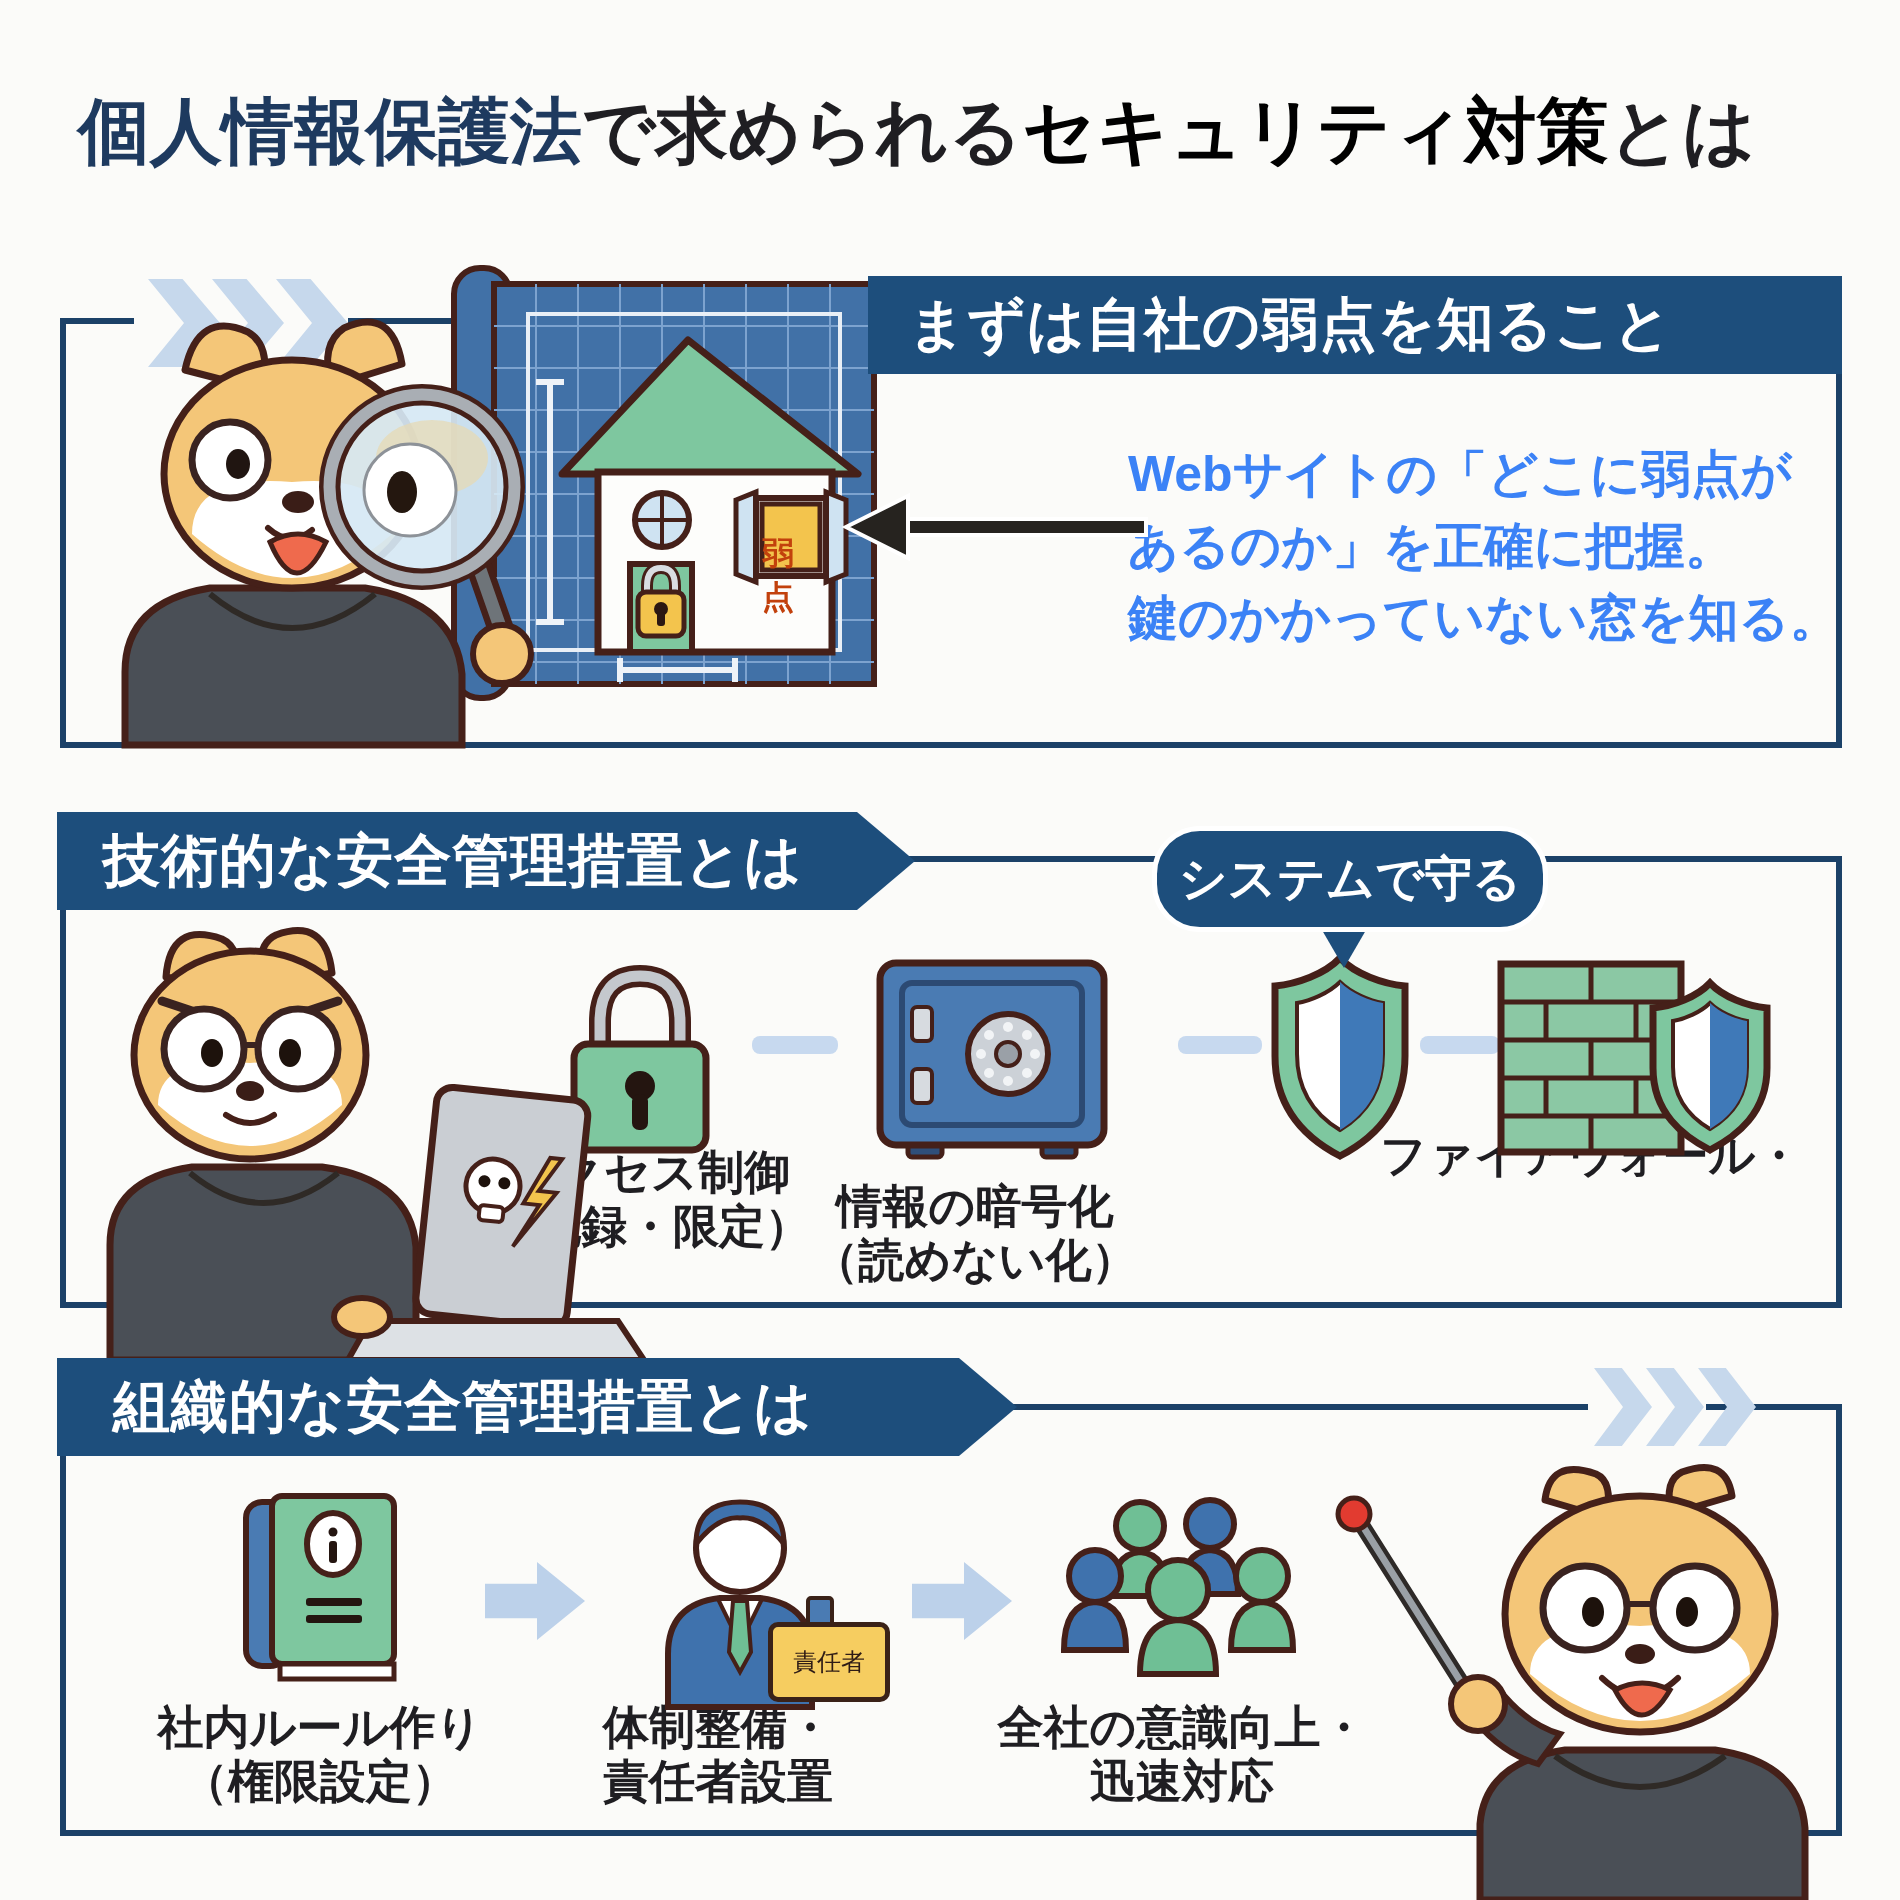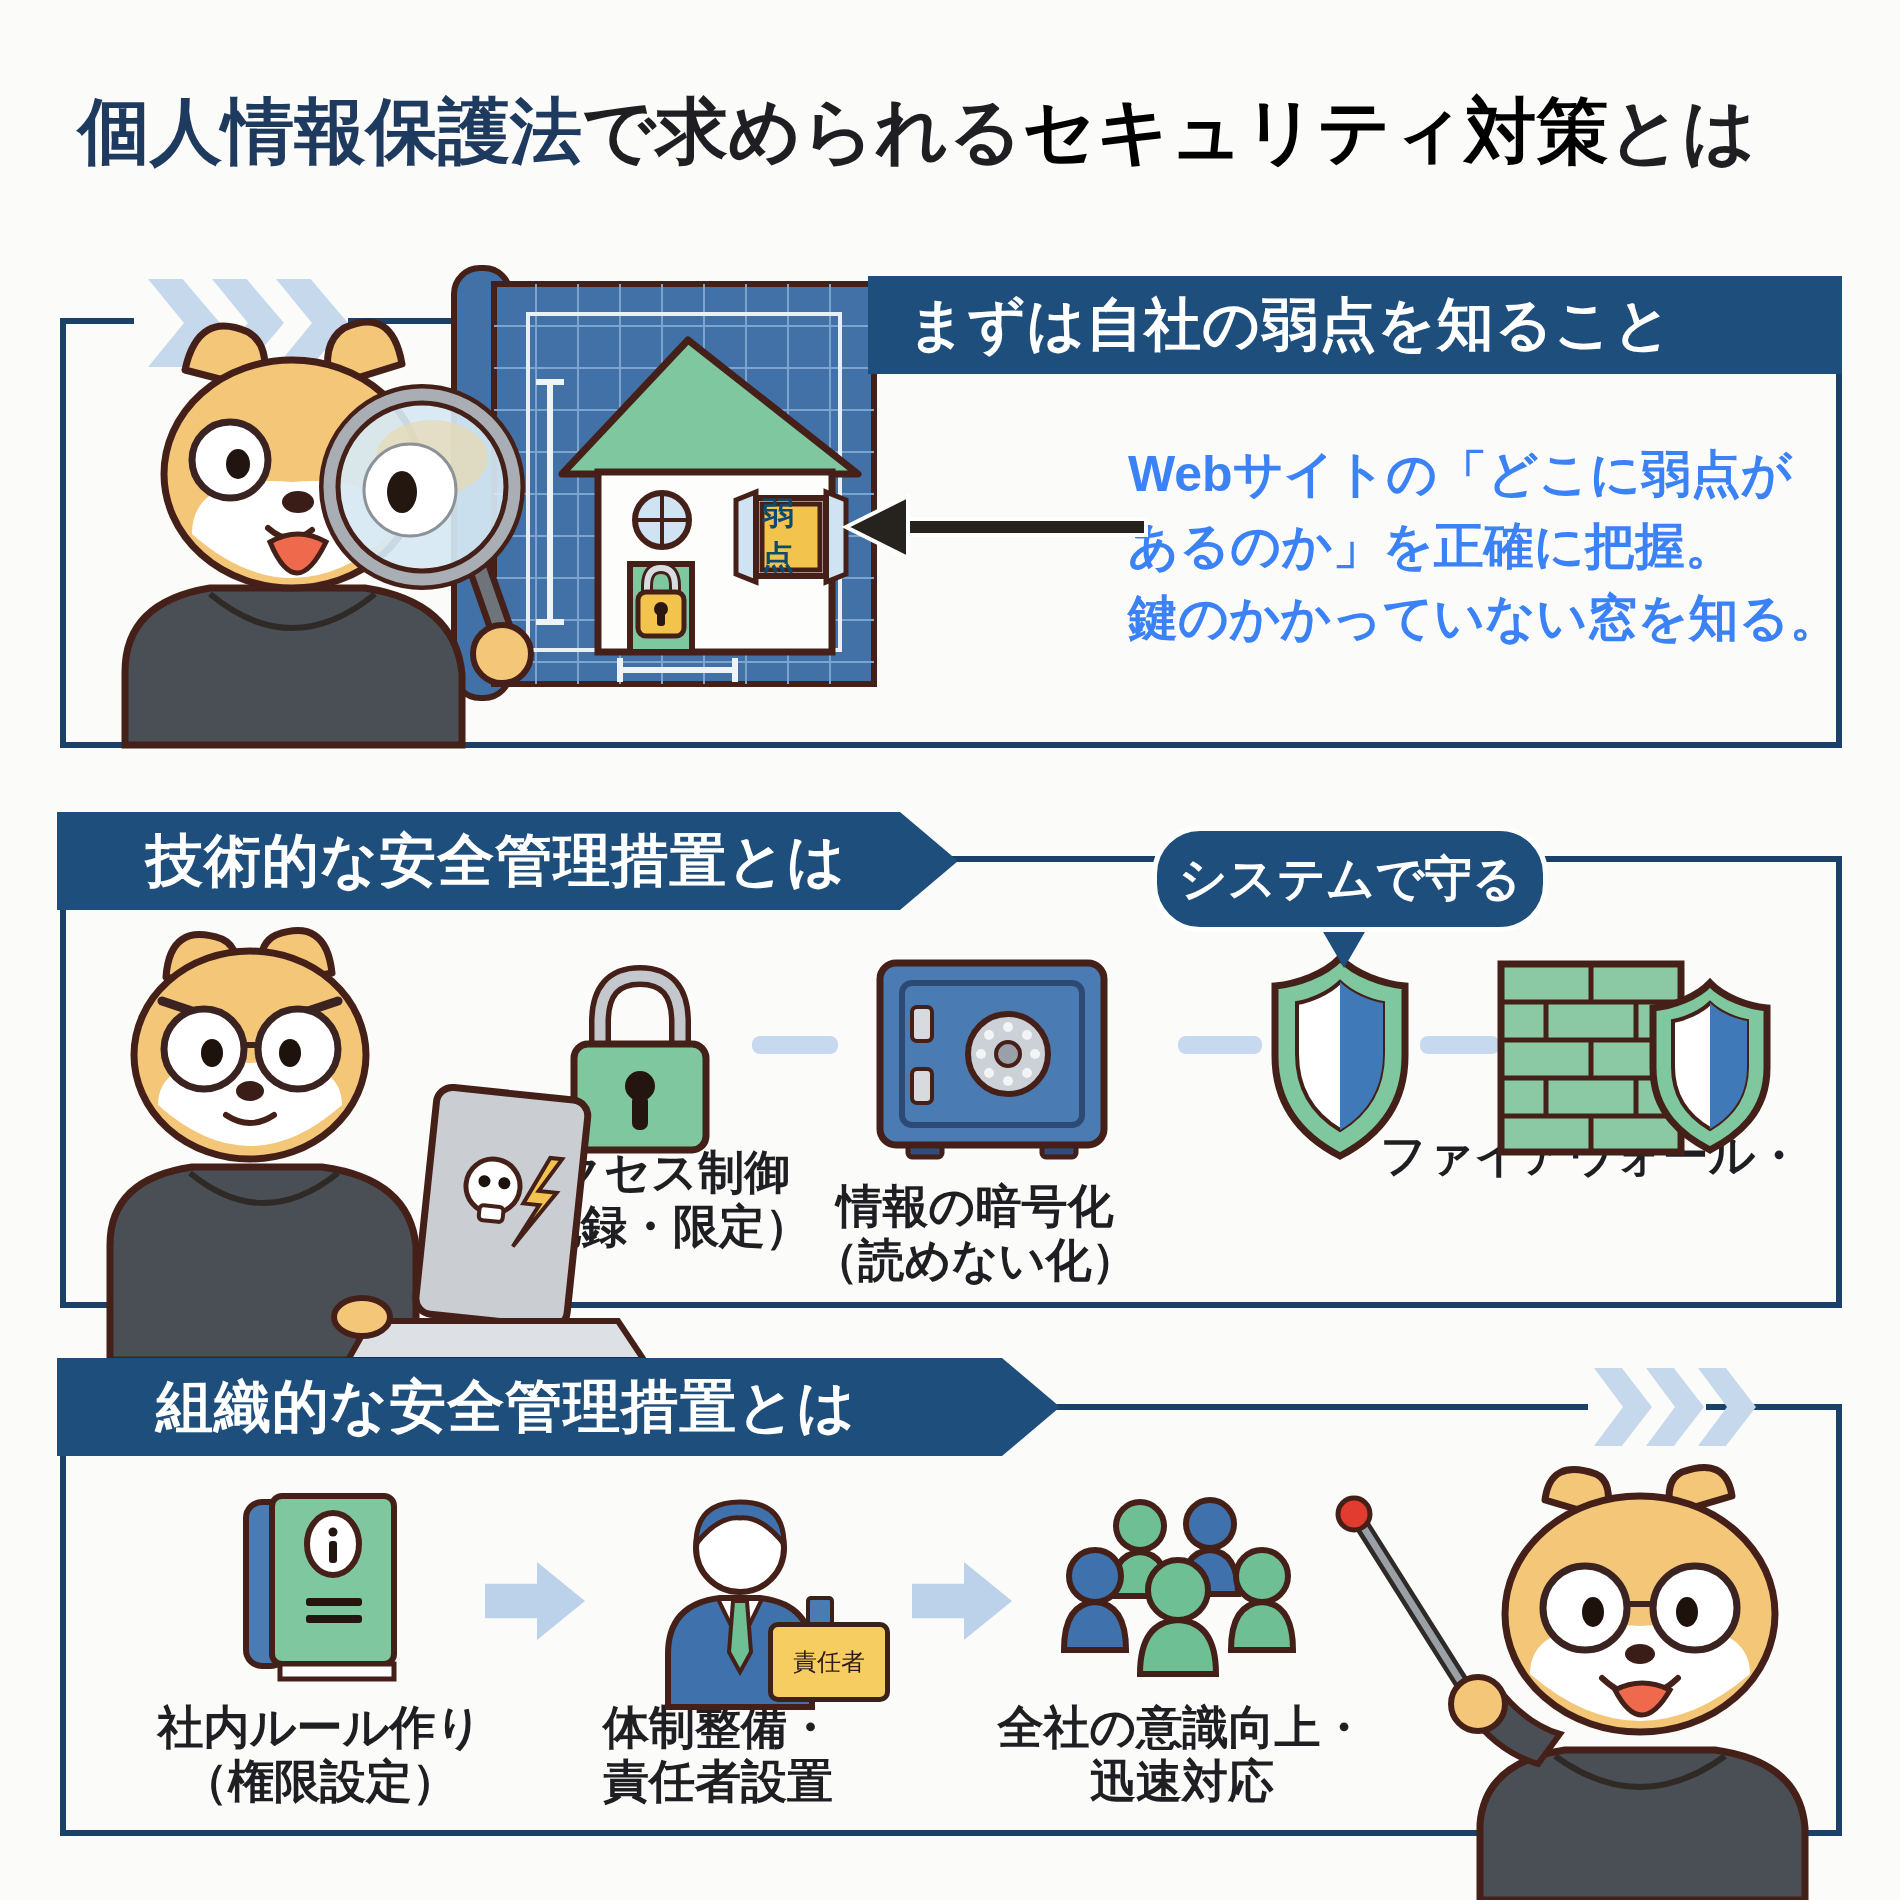--- a/index.html
+++ b/index.html
@@ -4,38 +4,38 @@
 <style>
   html,body{margin:0;padding:0;background:#fbfbf9;}
   #canvas{position:relative;width:1900px;height:1900px;background:#fbfbf9;overflow:hidden;
           font-family:"Liberation Sans","DejaVu Sans",sans-serif;}
   .abs{position:absolute;}
   .ink{color:#3b82f6;margin-top:8px;}
   .title{top:84px;left:78px;font-size:72px;font-weight:900;letter-spacing:0px;white-space:nowrap;}
   .t-navy{color:#1e3a5f;} .t-blue{color:#000000;} .t-black{color:#1f1e22;}
   .box{border:6px solid #1b4168;}
   .banner{background:#1d4e7c;color:#ffffff;font-weight:900;display:flex;align-items:center;}
-  .banner-tip{clip-path:polygon(0 0,calc(100% - 58px) 0,100% 50%,calc(100% - 58px) 100%,0 100%);padding-left:43px;}
+  .banner-tip{clip-path:polygon(0 0,calc(100% - 58px) 0,100% 50%,calc(100% - 58px) 100%,0 100%);}
   .banner-text{font-size:57px;letter-spacing:1px;white-space:nowrap;}
   .chev{background:#c6d8ec;clip-path:polygon(0 0,48% 0,100% 50%,48% 100%,0 100%,50% 50%);}
   .patch{background:#fbfbf9;}
   .bodytext{font-size:50px;font-weight:900;line-height:72px;white-space:nowrap;}
   .label{font-weight:900;text-align:center;color:#1f1e22;}
   .label div{white-space:nowrap;}
   .lbl46{font-size:46px;line-height:54px;}
   .bubble{background:#1d4e7c;border:5px solid #ffffff;border-radius:48px;color:#fff;
           display:flex;align-items:center;justify-content:center;font-weight:900;font-size:48px;z-index:6;}
   .bubble-tail{width:0;height:0;border-left:36px solid transparent;border-right:36px solid transparent;
           border-top:62px solid #1d4e7c;z-index:5;}
   .dash{background:#c7d9ef;border-radius:8px;height:18px;z-index:2;}
   .larrow{background:#bcd1ea;clip-path:polygon(0 28%,52% 28%,52% 0,100% 50%,52% 100%,52% 72%,0 72%);}
   .badge{background:#f6cd60;border:5px solid #3a2218;border-radius:10px;display:flex;align-items:center;
          justify-content:center;font-weight:400;font-size:24px;color:#2e1b15;z-index:4;}
   .badge-tab{background:#4a7bb3;border:4px solid #3a2218;border-radius:5px;z-index:3;}
-  .wlabel{display:flex;align-items:center;justify-content:center;font-weight:900;font-size:32px;color:#0c4a6e;z-index:3;}
+  .wlabel{display:flex;align-items:center;justify-content:center;font-weight:900;font-size:32px;color:#c2410c;z-index:3;margin-top:40px;}
   svg{position:absolute;overflow:visible;}
 </style>
 </head>
 <body>
 
 <div id="canvas">
 
   <div class="abs title">
     <span class="t-navy">個人情報保護法</span><span class="t-black">で求められる</span><span class="t-blue">セキュリティ対策</span><span class="t-black">とは</span>
   </div>

